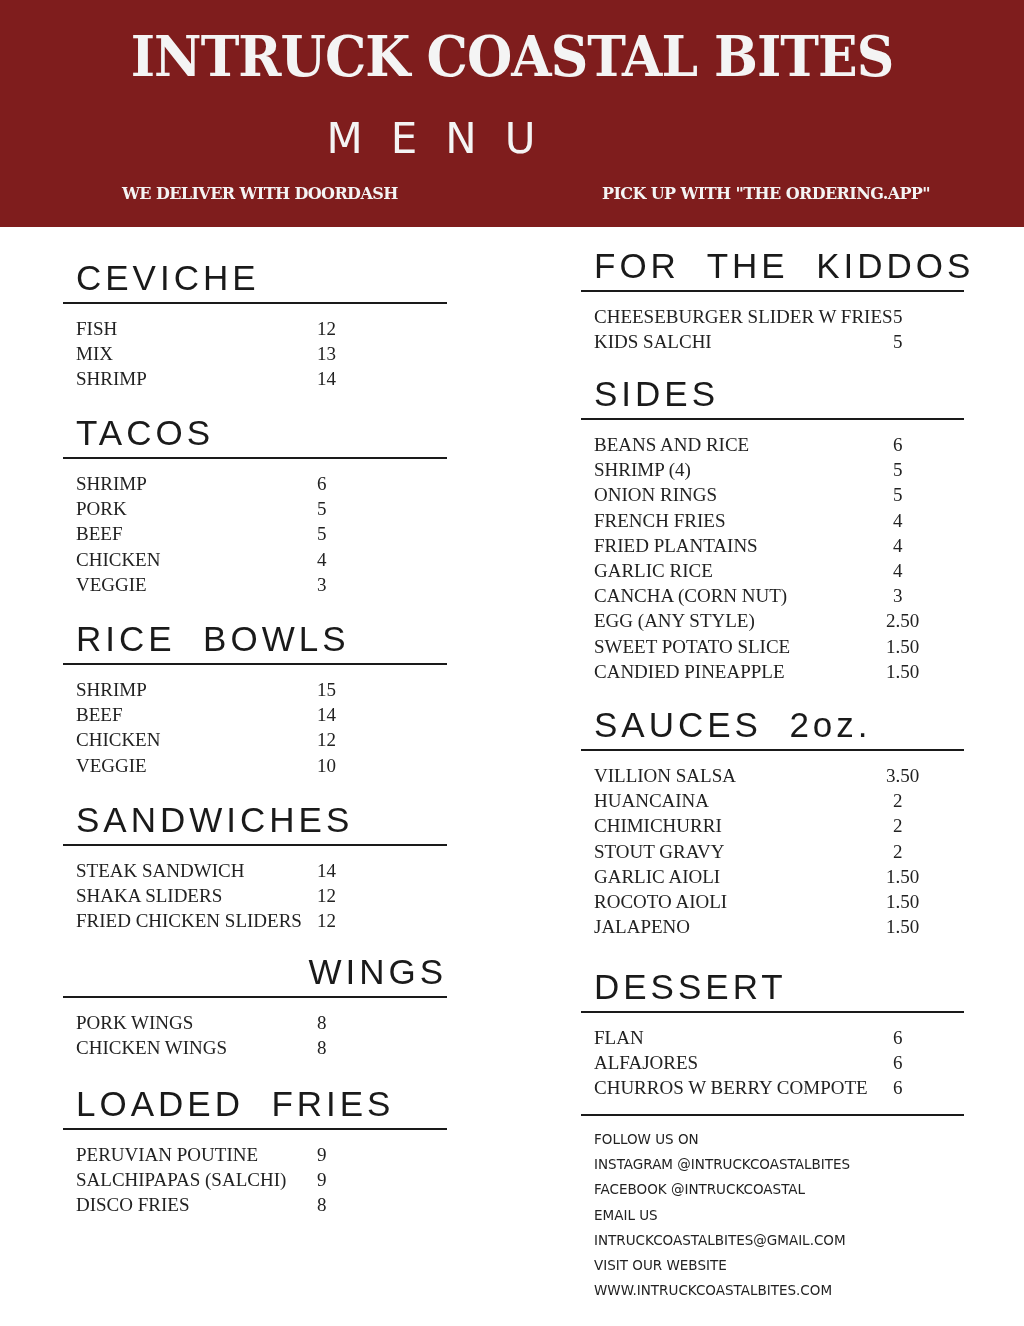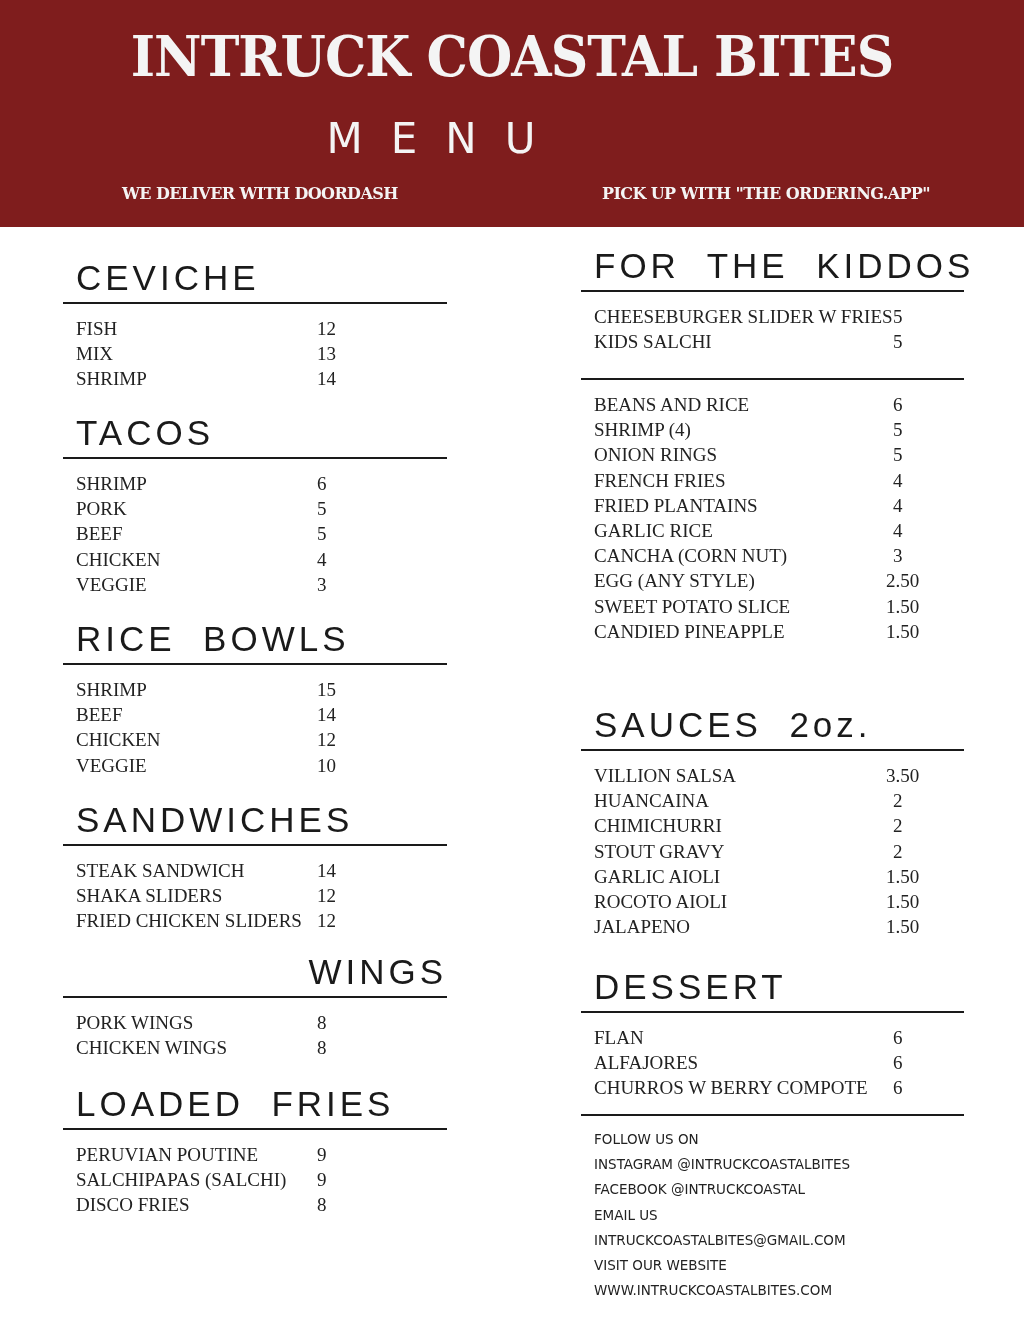--- a/index.html
+++ b/index.html
@@ -196,20 +196,21 @@
         <span class="item-price">5</span>
       </div>
     <div class="item">
         <span class="item-name">KIDS SALCHI</span>
         <span class="item-price">5</span>
       </div>
   </div>
 </div>
 
 <div class="section right-col" style="top:374px;">
+  <div class="section-title">SIDES</div>
   <div class="section-rule"></div>
   <div class="items">
     <div class="item">
         <span class="item-name">BEANS AND RICE</span>
         <span class="item-price">6</span>
       </div>
     <div class="item">
         <span class="item-name">SHRIMP (4)</span>
         <span class="item-price">5</span>
       </div>

